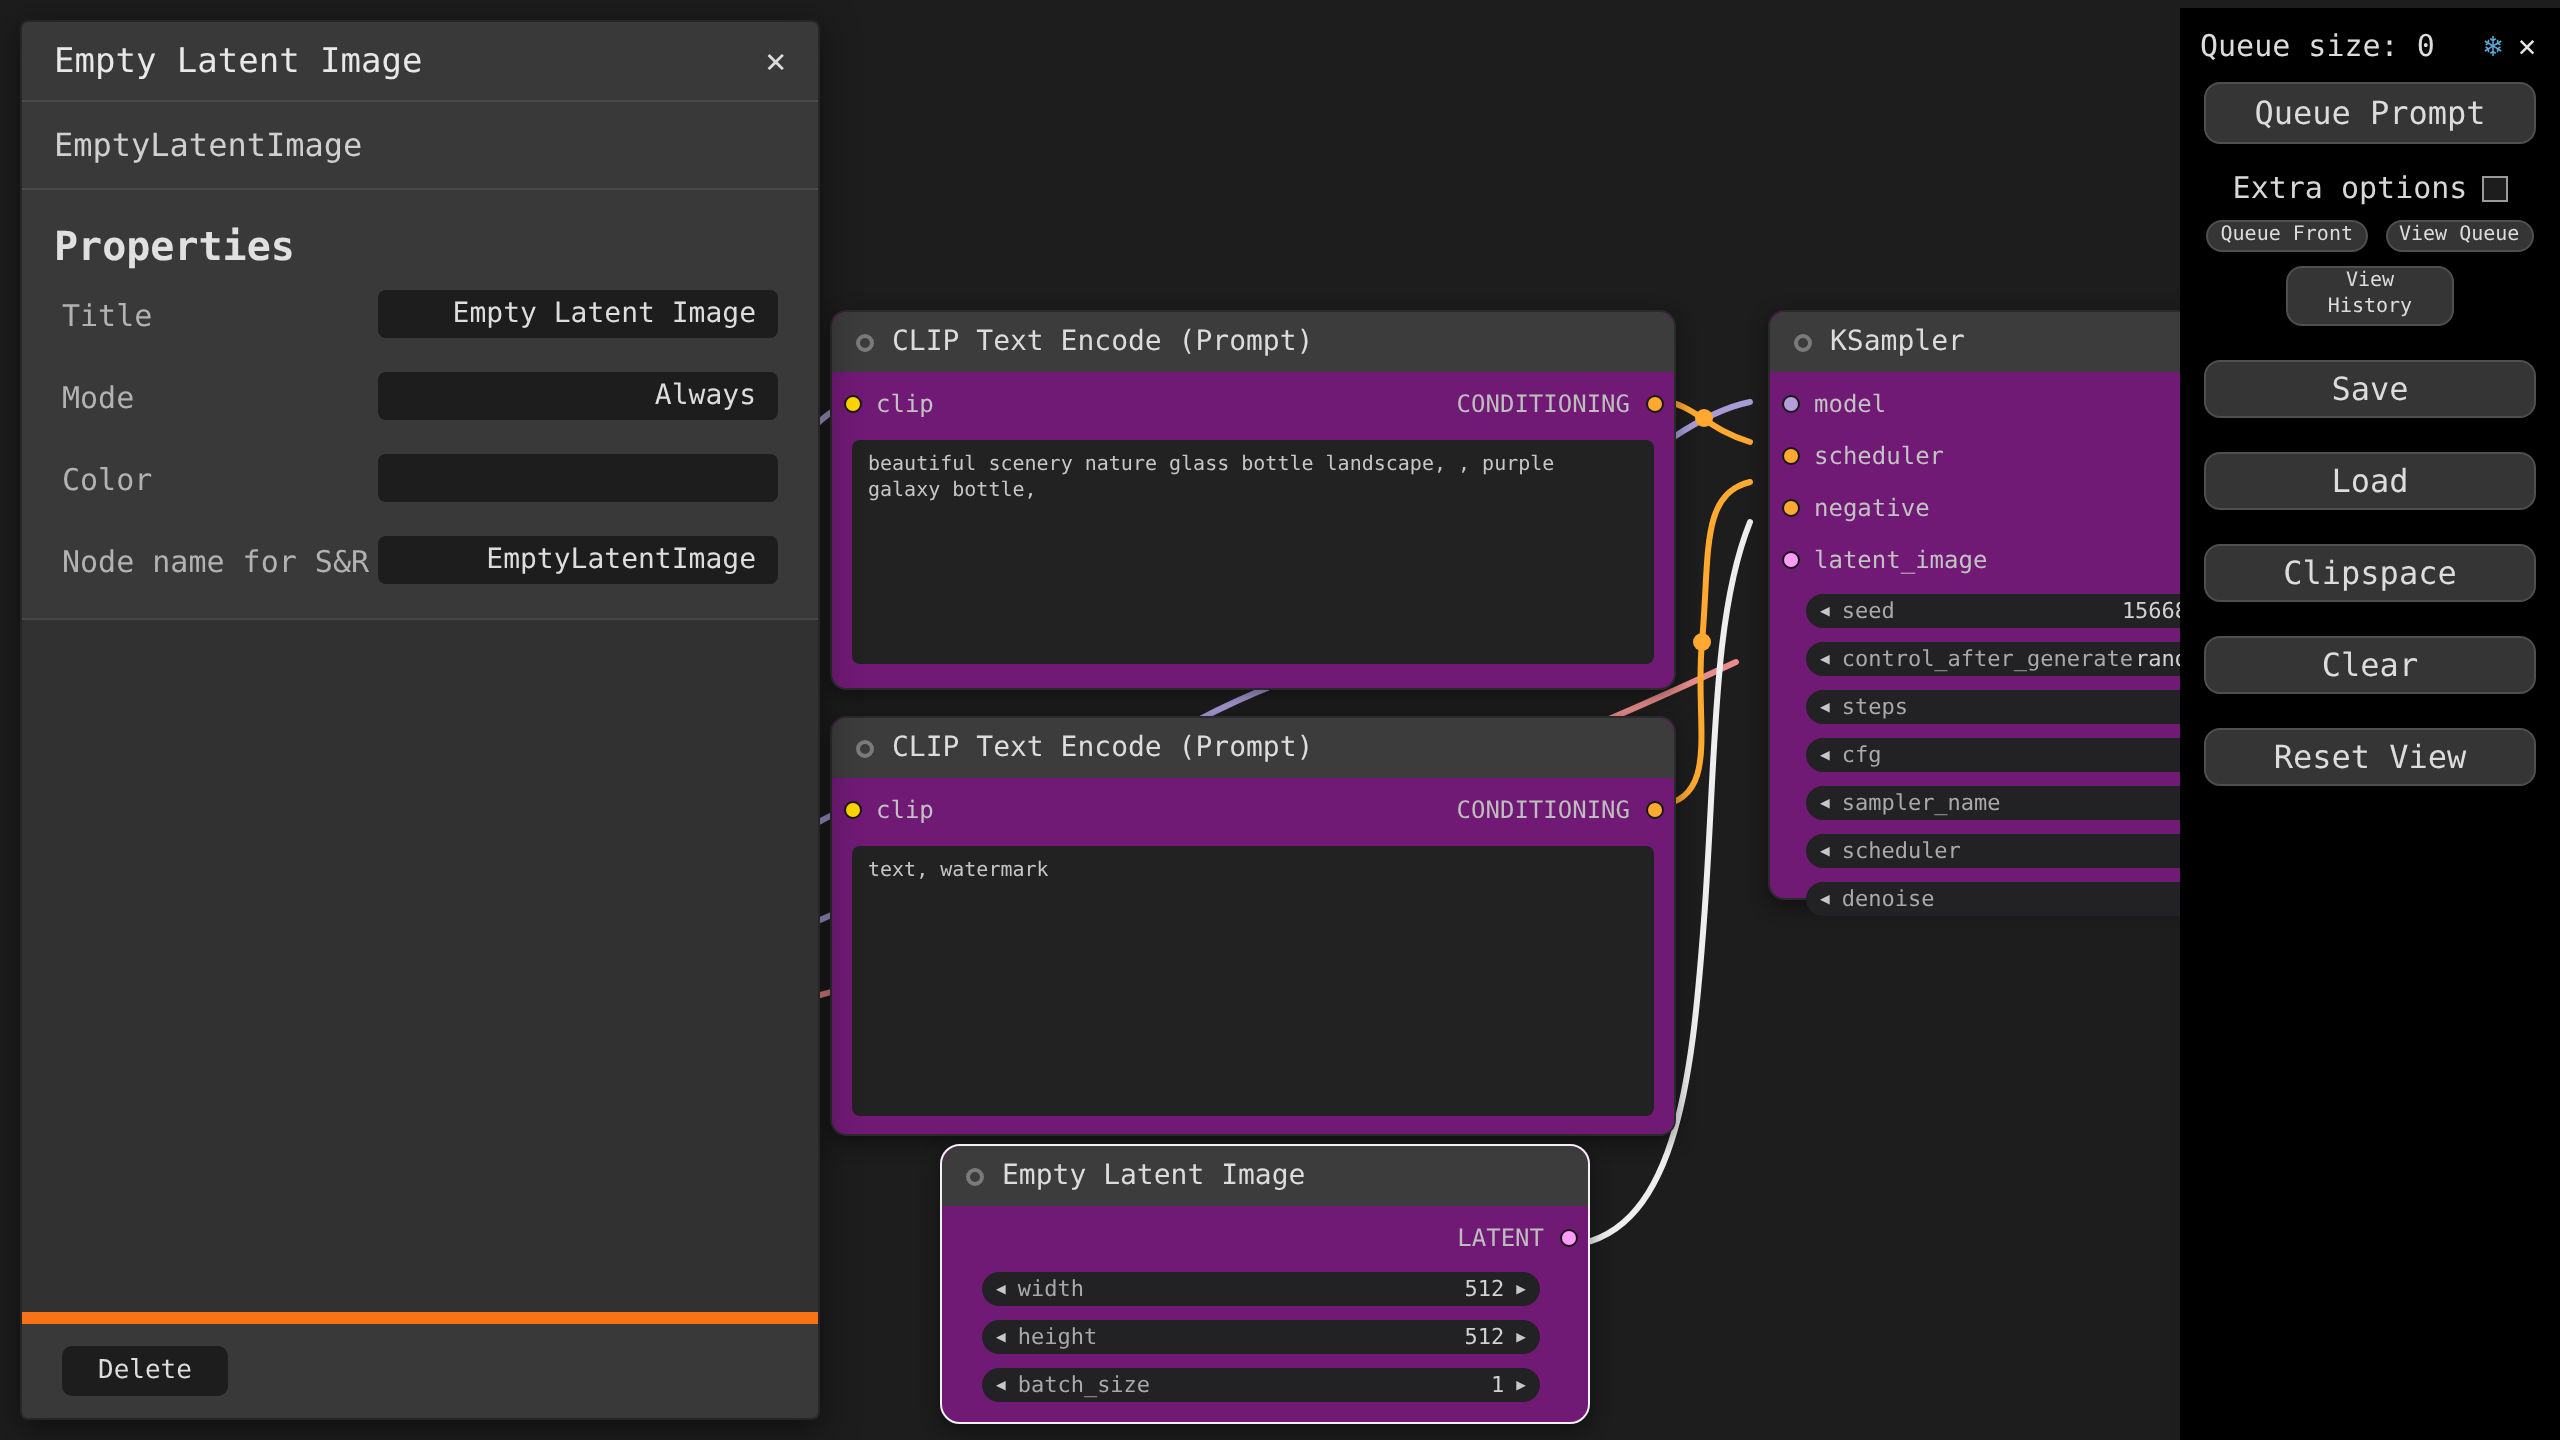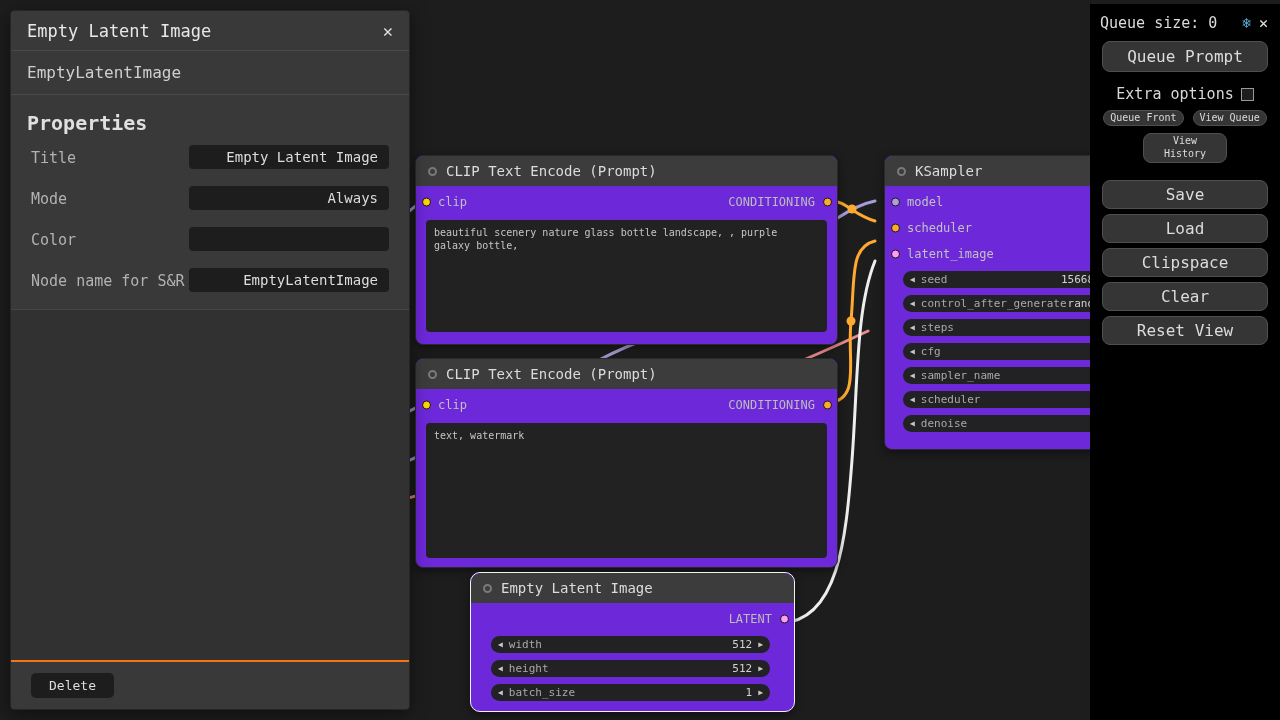--- a/index.html
+++ b/index.html
@@ -2,21 +2,21 @@
 <html><head>
 <meta charset="utf-8">
 <style>
   * { margin:0; padding:0; box-sizing:border-box; }
   html,body { width:1280px; height:720px; overflow:hidden; background:#1d1d1e;
     font-family:"DejaVu Sans Mono", monospace; }
   .canvas { position:relative; width:1280px; height:720px; background:#1d1d1e; overflow:hidden; }
   svg.wires { position:absolute; left:0; top:0; z-index:0; }
 
   
-  .node { position:absolute; background:#6d28d9; border:1px solid #2a2a2a; border-radius:8px;
+  .node { position:absolute; background:#701a75; border:1px solid #2a2a2a; border-radius:8px;
     box-shadow:0 3px 10px rgba(0,0,0,.45); z-index:1; }
   .node.selected { border:1px solid #f2f2f2; z-index:2; }
   .node-header { height:30px; display:flex; align-items:center; padding:0 12px;
     background:#3c3c3c; border-radius:8px 8px 0 0; color:#dcdcdc; font-size:14px; }
   .collapse-dot { width:9px; height:9px; border:2px solid #7a7a7a; border-radius:50%;
     margin-right:9px; flex:0 0 auto; }
   .io-row { position:relative; height:20px; margin-top:6px; padding:0 22px; display:flex;
     align-items:center; justify-content:space-between; font-size:12px; color:#c2c2c2; }
   .io-row .right { margin-left:auto; color:#bdbdbd; }
   .port { position:absolute; width:9px; height:9px; border-radius:50%; top:50%;
@@ -49,21 +49,21 @@
     padding:0 16px; border-bottom:1px solid #4a4a4a; color:#e8e8e8; font-size:17px; }
   .props-close { color:#dddddd; font-size:17px; cursor:default; }
   .props-subtitle { padding:12px 16px; font-size:16px; color:#cfcfcf; border-bottom:1px solid #4a4a4a; }
   .props-section-title { padding:16px 16px 10px; font-size:20px; font-weight:bold; color:#e0e0e0; }
   .field-row { display:flex; align-items:flex-start; padding:0 20px 0 20px; margin-bottom:17px; }
   .field-label { width:158px; font-size:15px; color:#b2b2b2; line-height:1.35; padding-top:3px; }
   .field-input { width:200px; min-height:24px; background:#1d1d1d; border-radius:4px;
     color:#dddddd; font-size:14px; text-align:right; padding:4px 11px; }
   .props-divider { border-top:1px solid #454545; }
   .props-empty { flex:1; background:#313131; }
-  .props-footer { padding:11px 20px; border-top:2px solid #f97316; }
+  .props-footer { padding:11px 20px; border-top:6px solid #f97316; }
   .delete-btn { display:inline-block; background:#1d1d1d; color:#dddddd; font-size:13px;
     border:none; border-radius:5px; padding:5px 18px; font-family:inherit; }
 
   
   .menu { position:absolute; right:0; top:4px; width:190px; height:720px; background:#000000;
     z-index:4; padding-top:10px; }
   .menu-row1 { display:flex; align-items:center; padding:0 12px 0 10px; gap:8px; }
   .queue-size { color:#dcdcdc; font-size:15px; flex:1; }
   .snowflake { color:#5aa9d6; font-size:15px; }
   .menu-close { color:#e4e4e4; font-size:15px; }
@@ -71,21 +71,21 @@
     color:#dcdcdc; font-family:inherit; text-align:center; }
   .btn-queue { width:166px; height:31px; margin:9px auto 0; font-size:16px; line-height:29px; }
   .extra-row { display:flex; align-items:center; justify-content:center; gap:7px; margin-top:13px; }
   .extra-label { color:#d8d8d8; font-size:15px; }
   .checkbox { width:13px; height:13px; border:1px solid #9a9a9a; background:#1d1d1e; }
   .small-btn-row { display:flex; justify-content:center; gap:9px; margin-top:7px; }
   .btn-small { font-size:10px; height:16px; line-height:14px; border-radius:8px; padding:0 6px; }
   .btn-history { width:84px; height:30px; margin:7px auto 0; font-size:10px; line-height:1.3;
     display:flex; align-items:flex-start; justify-content:center; }
   .btn-history span { width:46px; text-align:center; }
-  .btn-main { width:166px; height:29px; margin:5px auto 0; font-size:16px; line-height:27px; }
+  .btn-main { width:166px; height:29px; margin:17px auto 0; font-size:16px; line-height:27px; }
   .btn-stack { margin-top:17px; }
 </style>
 </head>
 <body>
 
 <div class="canvas">
 
   <svg class="wires" width="1280" height="720" viewBox="0 0 1280 720">
     <path d="M170,300 C360,300 398,206 426,201" stroke="#a99bd6" stroke-width="3" fill="none" stroke-linecap="round"></path>
     <path d="M170,470 C360,462 398,410 426,404" stroke="#a99bd6" stroke-width="3" fill="none" stroke-linecap="round"></path>
@@ -133,20 +133,24 @@
     </div>
     <div class="io-row">
       <span class="port in p-model"></span>
       <span>model</span>
     </div>
     <div class="io-row">
       <span class="port in p-cond"></span>
       <span>scheduler</span>
     </div>
     <div class="io-row">
+      <span class="port in p-cond"></span>
+      <span>negative</span>
+    </div>
+    <div class="io-row">
       <span class="port in p-latent"></span>
       <span>latent_image</span>
     </div>
     <div class="pill">
       <span class="arr">◀</span>
       <span class="plabel">seed</span>
       <span class="pvalue">1566802087</span>
       <span class="arr">▶</span>
     </div>
     <div class="pill">

